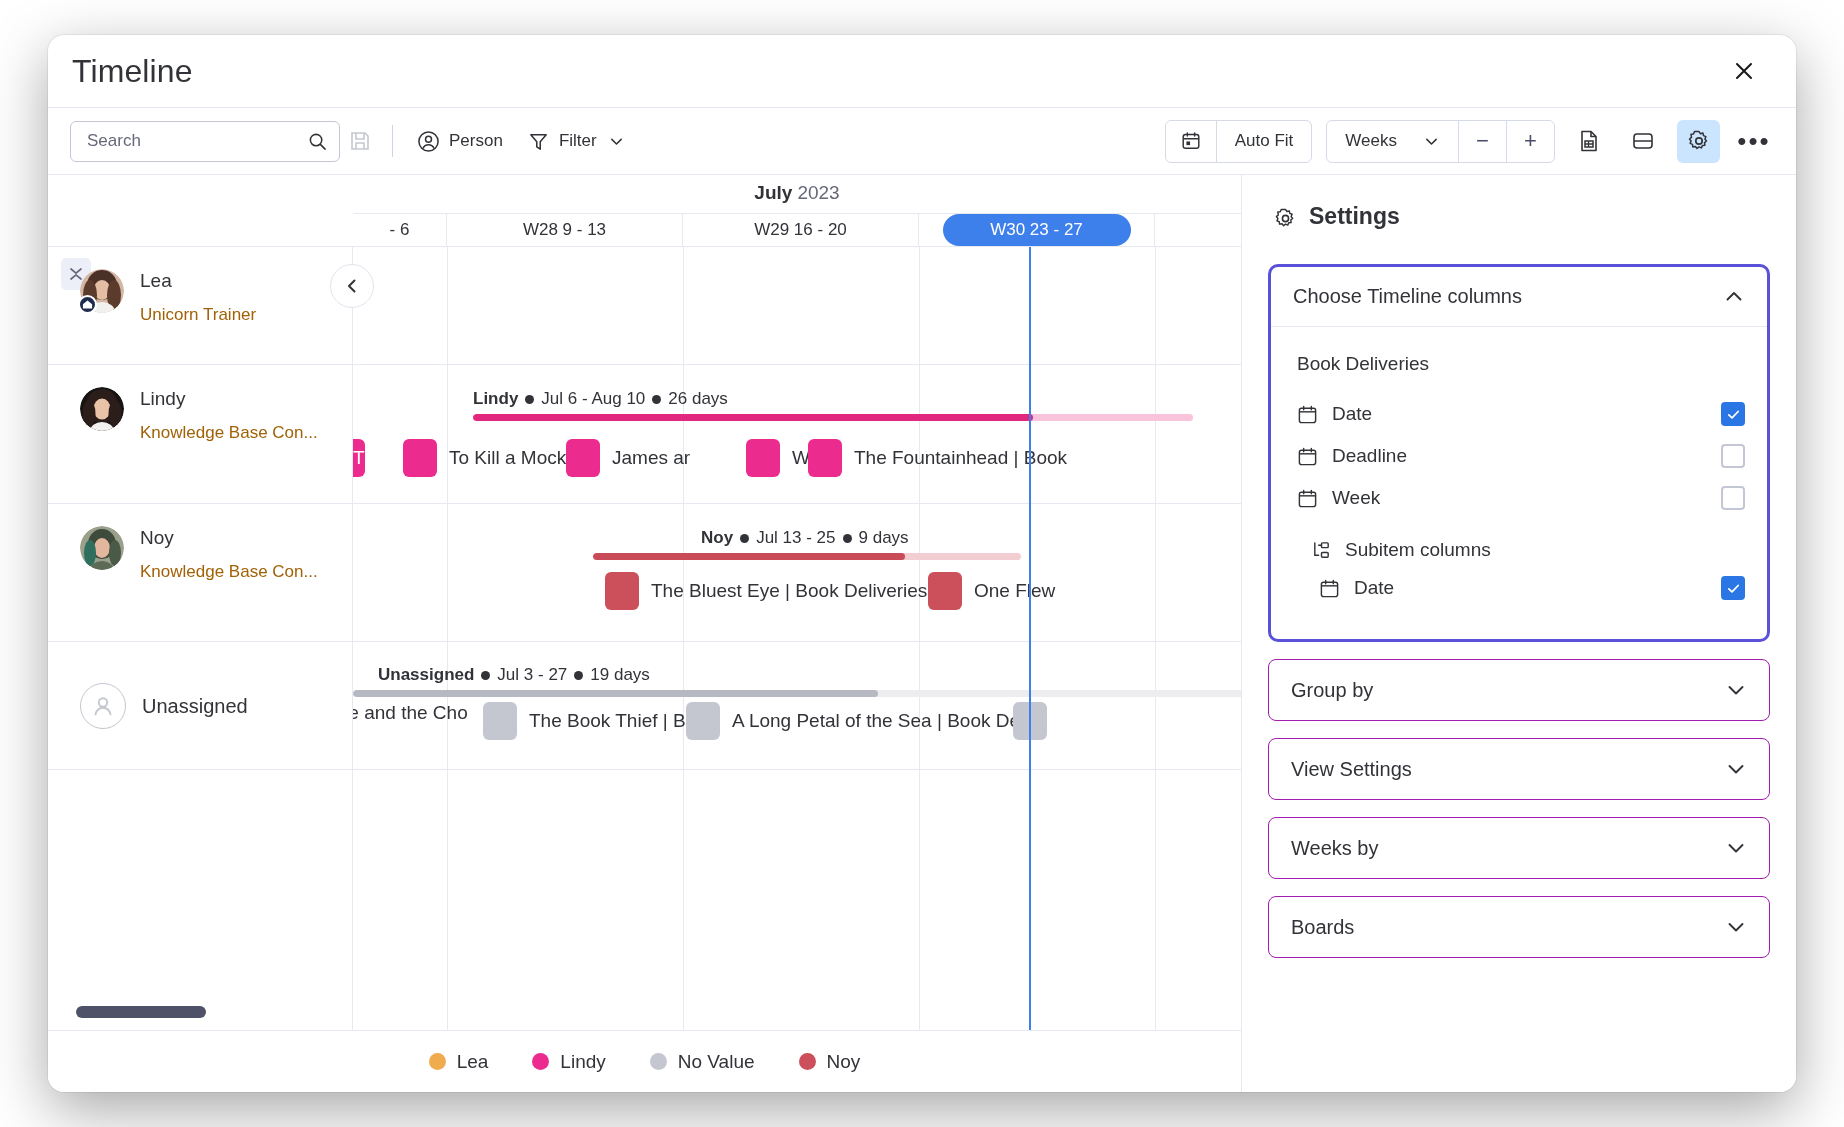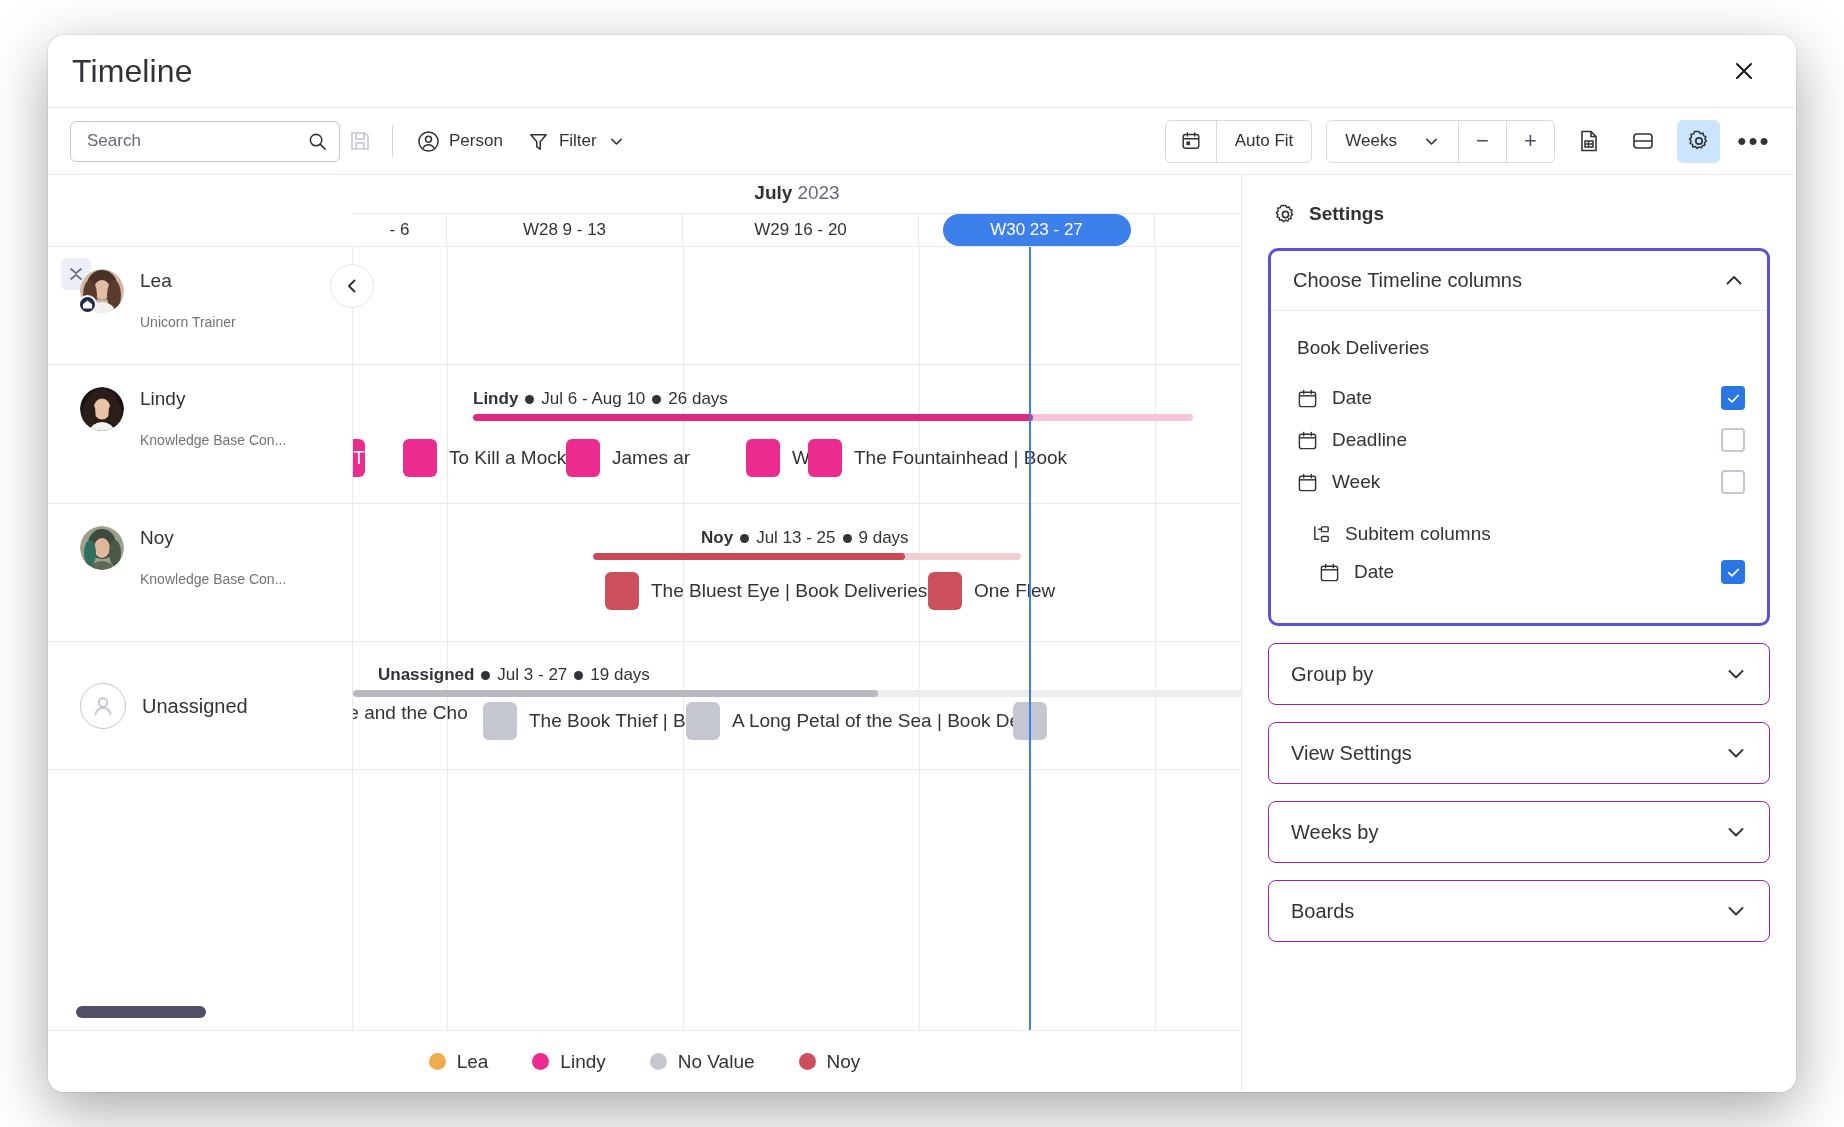--- a/index.html
+++ b/index.html
@@ -187,21 +187,21 @@
   }
   .avatar .face { width: 44px; height: 44px; border-radius: 50%; display:block; }
   .avatar .badge {
     position: absolute; left: -2px; bottom: -1px;
     width: 19px; height: 19px; border-radius: 50%;
     background: #1f2b4d; border: 2px solid #fff;
     display:flex;align-items:center;justify-content:center;
   }
   .pinfo { padding-top: 1px; min-width: 0; }
   .pname { font-size: 19px; color: #323338; font-weight: 400; line-height: 1.2; }
-  .prole { font-size: 14px; color: #737373; margin-top: 21px; white-space: nowrap; }
+  .prole { font-size: 17px; color: #a16207; margin-top: 12px; white-space: nowrap; }
   .unassigned-av {
     width: 46px; height: 46px; border-radius: 50%;
     border: 1.6px solid #c5c7d0; display:flex;align-items:center;justify-content:center;
     color: #c5c7d0; flex: 0 0 46px;
   }
   .unassigned-name { font-size: 20px; color:#323338; line-height: 46px; }
 
   
   .grid-lines { position: absolute; inset: 0; pointer-events: none; }
   .gline { position: absolute; top: 0; bottom: 0; width: 1px; background: #e6e9ef; }
@@ -253,23 +253,23 @@
   .legend-dot { width: 17px; height: 17px; border-radius: 50%; }
   .legend-label { font-size: 19px; color: #323338; }
 
   
   .settings {
     width: 554px; flex: 0 0 554px;
     padding: 28px 26px 0 26px;
     background: #fff; overflow: hidden;
   }
   .settings-title {
-    display: flex; align-items: flex-start; gap: 12px;
-    font-size: 19px; font-weight: 700; color: #323338;
-    margin-bottom: 22px; padding-left: 6px;
+    display: flex; align-items: flex-end; gap: 12px;
+    font-size: 23px; font-weight: 700; color: #323338;
+    margin-bottom: 34px; padding-left: 6px;
   }
   .sec {
     border: 1px solid #a21caf; border-radius: 8px; margin-bottom: 17px;
     background: #fff;
   }
   .sec.open {
     border: 3px solid #5b51d8; border-radius: 10px;
   }
   .sec-head {
     height: 60px; display: flex; align-items: center;

